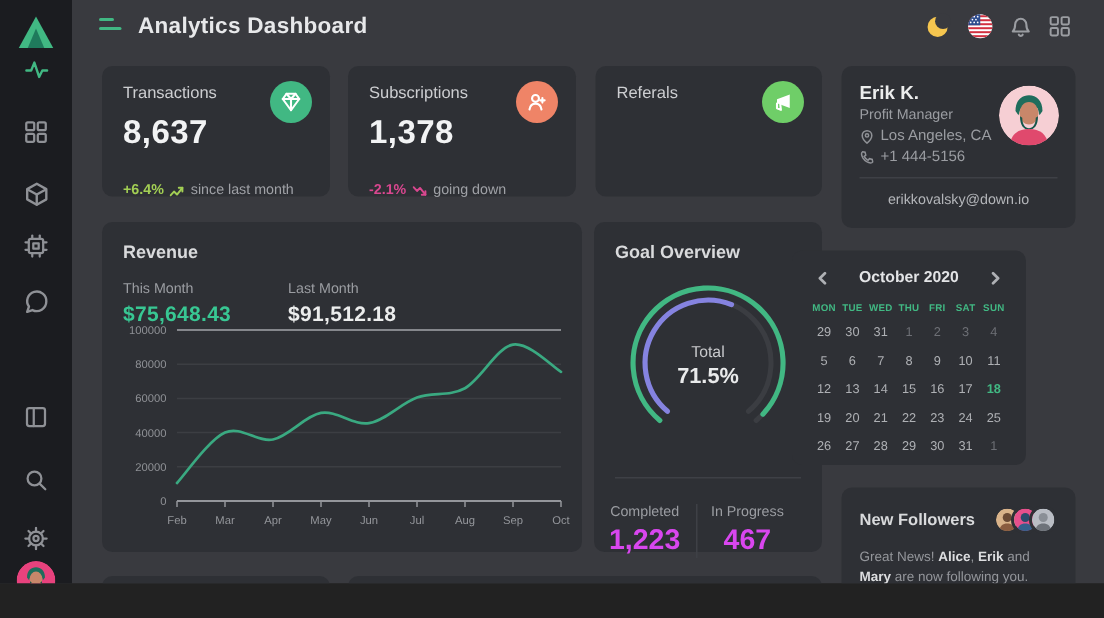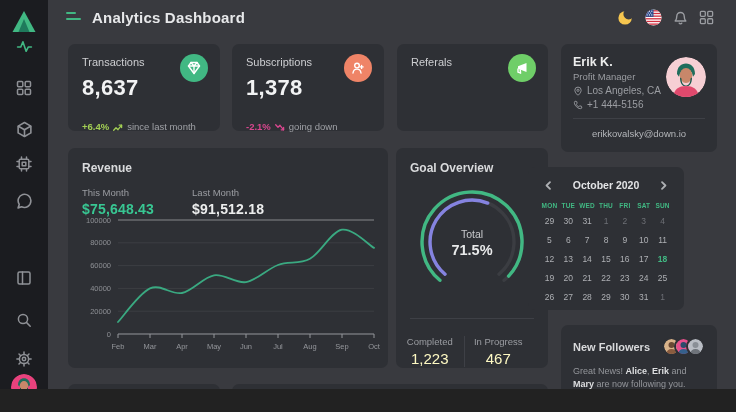--- a/index.html
+++ b/index.html
@@ -60,21 +60,21 @@
   .goal{left:396px;top:148px;width:152px;height:220px;padding:13px 14px;}
   .gauge{position:absolute;left:6px;top:28px;}
   .gauge .track{stroke:#3b3d42;fill:none;stroke-width:3.4;stroke-linecap:round;}
   .gauge .g-green{stroke:var(--accent);fill:none;stroke-width:3.4;stroke-linecap:round;}
   .gauge .g-purple{stroke:var(--purple);fill:none;stroke-width:3.4;stroke-linecap:round;}
   .goal-div{position:absolute;left:14px;right:14px;top:170px;height:1px;background:var(--line);}
   .goal-foot{position:absolute;left:0;right:16px;top:178px;display:flex;margin-top:10px;}
   .gf-col{flex:1;text-align:center;}
   .gf-col+.gf-col{border-left:1px solid var(--line);}
   .gf-lab{font-size:9.5px;color:var(--muted);}
-  .gf-val{font-size:15px;font-weight:400;color:#fef9c3;margin-top:3px;}
+  .gf-val{font-size:19px;font-weight:700;color:#d946ef;margin-top:3px;}
   
   .calendar{left:528px;top:167px;width:156px;height:143px;padding:10px 12px;}
   .cal-head{display:flex;align-items:center;justify-content:space-between;}
   .cal-month{font-size:10.5px;font-weight:700;color:#e3e4e6;}
   .cal-nav{width:16px;height:16px;display:flex;align-items:center;justify-content:center;cursor:pointer;}
   .cal-nav svg{stroke:#aeb0b4;fill:none;stroke-width:1.6;stroke-linecap:round;stroke-linejoin:round;}
   .cal-grid{display:grid;grid-template-columns:repeat(7,1fr);row-gap:5px;margin-top:9px;}
   .cal-dow{font-size:6.5px;font-weight:700;color:var(--accent);text-align:center;letter-spacing:.2px;}
   .cal-day{font-size:8.5px;color:#aeb0b4;text-align:center;padding:2px 0;cursor:pointer;border-radius:3px;}
   .cal-day.muted{color:#6d6f75;}

